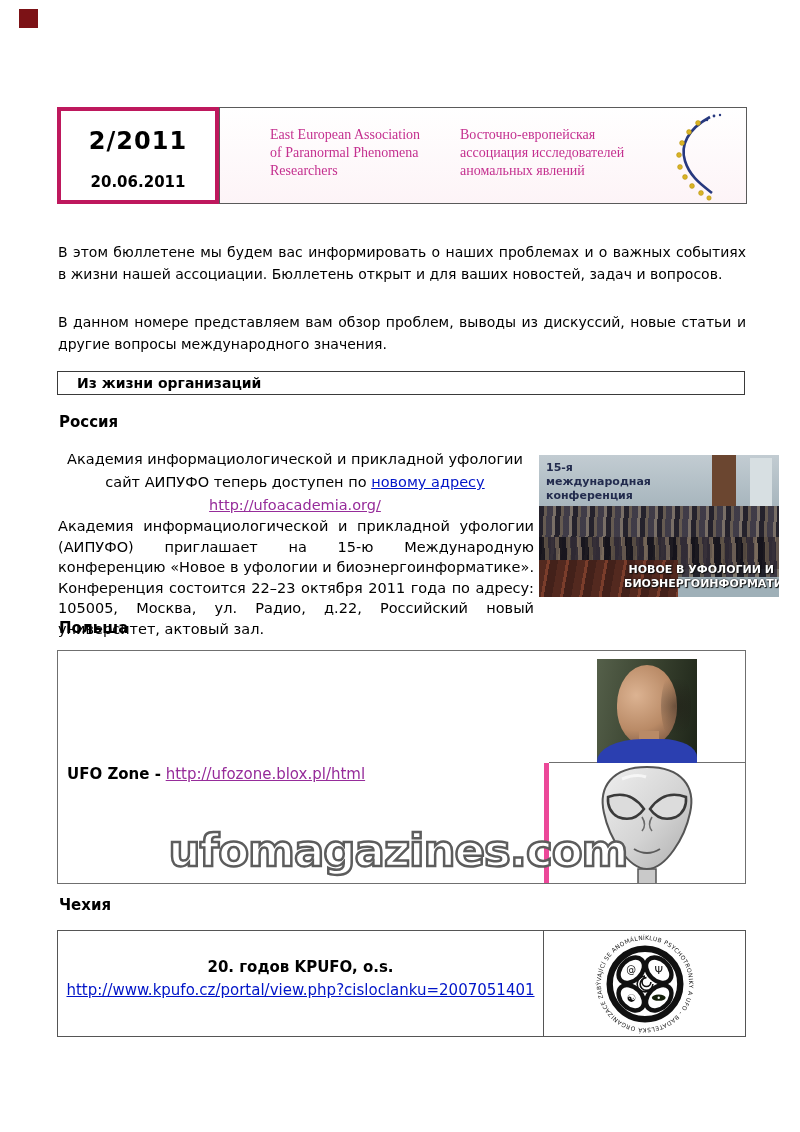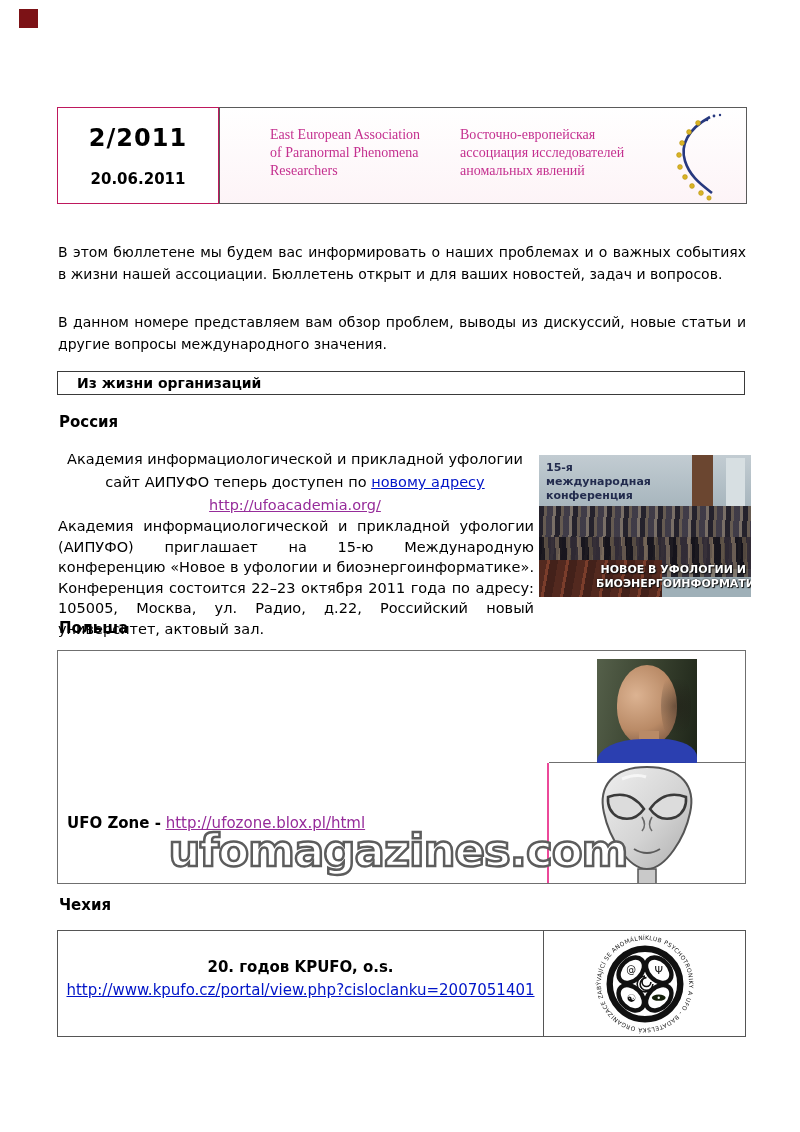--- a/index.html
+++ b/index.html
@@ -10,21 +10,21 @@
   }
   .abs{position:absolute;}
   a,.lnk{color:#0014c8;text-decoration:underline;cursor:pointer;}
   .lnk-visited{color:#962c9a;text-decoration:underline;cursor:pointer;}
   .bold{font-weight:bold;}
 
   
   .red-marker{left:19px;top:9px;width:19px;height:19px;background:#7c1216;}
 
   
-  .hdr-issuebox{left:57px;top:107px;width:162px;height:97px;border:1px solid #be185d;box-sizing:border-box;background:#fff;text-align:center;}
+  .hdr-issuebox{left:57px;top:107px;width:162px;height:97px;border:4px solid #be185d;box-sizing:border-box;background:#fff;text-align:center;}
   .hdr-issue{display:block;margin-top:16px;font-size:24px;font-weight:bold;letter-spacing:1px;}
   .hdr-date{display:block;margin-top:18px;font-size:15px;font-weight:bold;}
   .hdr-banner{left:219px;top:107px;width:528px;height:97px;border:1px solid #5a5a5a;box-sizing:border-box;
     background:linear-gradient(#ffffff, #fdf4f7);}
   .banner-col{position:absolute;top:18px;font-family:"Liberation Serif","DejaVu Serif",serif;
     font-weight:normal;font-size:14px;line-height:18px;color:#c4308f;white-space:nowrap;}
   .banner-col.en{left:50px;}
   .banner-col.ru{left:240px;}
   .swoosh{position:absolute;right:14px;top:3px;}
 
@@ -40,42 +40,42 @@
   .country-h{left:59px;font-size:15px;font-weight:bold;}
   .h-russia{top:413px;}
   .h-poland{top:619px;}
   .h-czech{top:896px;}
 
   
   .ru-center{left:58px;top:448px;width:474px;text-align:center;font-size:14.5px;line-height:23px;}
   .ru-par{left:58px;top:516px;width:476px;font-size:14.5px;line-height:20.5px;text-align:justify;}
 
   
-  .conf{left:539px;top:455px;width:212px;height:142px;overflow:hidden;background:#9fb0b8;}
+  .conf{left:539px;top:455px;width:240px;height:142px;overflow:hidden;background:#9fb0b8;}
   .conf-wall{position:absolute;left:0;top:0;width:100%;height:42%;background:linear-gradient(#c2ccd2,#a3b2ba);}
   .conf-door{position:absolute;left:72%;top:0;width:10%;height:44%;background:#6b4630;}
   .conf-win{position:absolute;left:88%;top:2%;width:9%;height:38%;background:#d7dfe2;}
   .conf-crowd{position:absolute;left:0;top:36%;width:100%;height:44%;
     background:
       repeating-linear-gradient(93deg, rgba(30,28,38,.85) 0 5px, rgba(108,96,82,.8) 5px 8px, rgba(62,58,70,.85) 8px 14px, rgba(140,128,112,.7) 14px 17px),
       #4a4550;}
   .conf-crowd2{position:absolute;left:0;top:58%;width:100%;height:28%;
     background:repeating-linear-gradient(87deg, rgba(20,18,26,.9) 0 7px, rgba(90,78,66,.85) 7px 11px, rgba(48,42,52,.9) 11px 18px, rgba(120,104,88,.75) 18px 22px);}
   .conf-seats{position:absolute;left:0;bottom:0;width:58%;height:26%;
     background:repeating-linear-gradient(100deg, #53291f 0 8px, #7a3d2b 8px 11px, #43211a 11px 19px);}
   .conf-cap-top{position:absolute;left:7px;top:6px;width:130px;font-size:11px;line-height:14px;
     font-weight:bold;color:#232c4e;}
   .conf-cap-bot{position:absolute;right:5px;bottom:6px;width:150px;font-size:11px;line-height:14px;
     font-weight:bold;color:#ffffff;text-align:right;text-shadow:0 0 2px #111,1px 1px 1px #111;}
 
   
   .t1{left:57px;top:650px;width:689px;height:234px;border:1px solid #6f6f6f;box-sizing:border-box;background:#fff;}
   .t1 .c11{position:absolute;left:0;top:0;width:491px;height:112px;border-right:1px solid #6f6f6f;border-bottom:1px solid #6f6f6f;box-sizing:border-box;padding:9px 8px;}
   .t1 .c12{position:absolute;left:491px;right:0;top:0;height:112px;border-bottom:1px solid #6f6f6f;box-sizing:border-box;display:flex;justify-content:center;}
-  .t1 .c21{position:absolute;left:0;top:112px;bottom:0;width:491px;border-right:2px solid #ec4899;box-sizing:border-box;display:flex;align-items:center;padding-left:9px;}
+  .t1 .c21{position:absolute;left:0;top:112px;bottom:0;width:491px;border-right:5px solid #ec4899;box-sizing:border-box;display:flex;align-items:flex-start;padding-left:9px;}
   .t1 .c22{position:absolute;left:491px;right:0;top:112px;bottom:0;display:flex;justify-content:center;overflow:hidden;}
   .t1 .row-text{font-size:15px;line-height:22px;}
   .t1 .row-title{font-weight:bold;font-size:15px;line-height:22px;}
 
   
   .photo{position:relative;width:100px;height:104px;margin-top:8px;
     background:linear-gradient(100deg,#55604a 0%,#39422f 50%,#1d2418 100%);overflow:hidden;}
   .photo .head{position:absolute;left:20px;top:6px;width:60px;height:80px;
     border-radius:50% 50% 46% 46%;
     background:radial-gradient(circle at 32% 38%, #dcb392 0%, #b98a66 55%, #7a5640 90%);}

